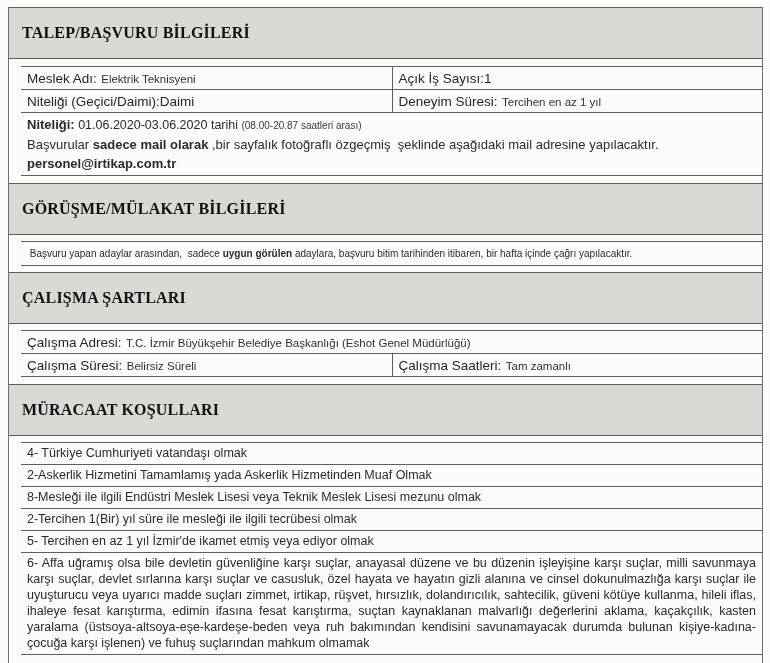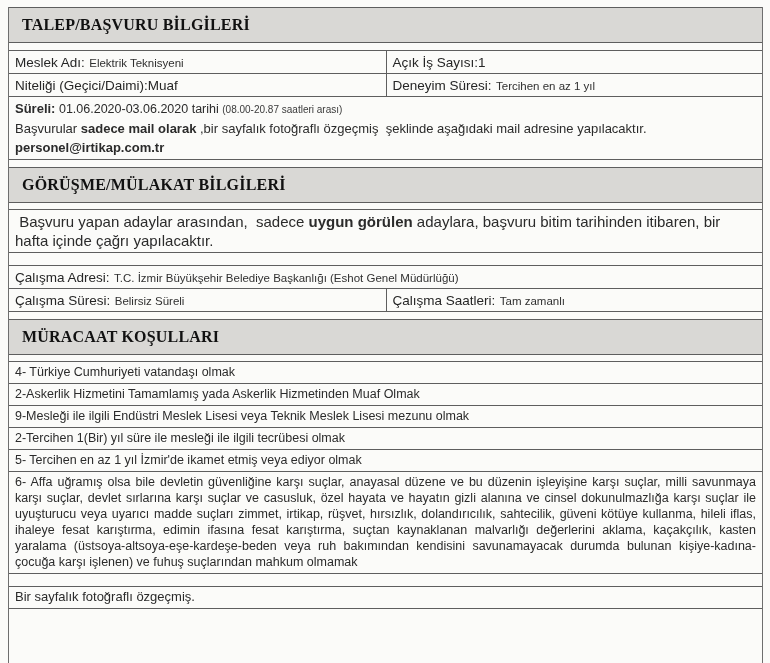--- a/index.html
+++ b/index.html
@@ -19,35 +19,35 @@
   .doc{
     margin:7px 7px 0 8px;
     border-left:1.5px solid var(--line-soft);
     border-right:1.5px solid var(--line-soft);
     min-height:660px;
   }
   .band{
     background:var(--band);
     border-top:1.5px solid var(--line);
     border-bottom:1.5px solid var(--line);
-    height:36px;display:flex;align-items:center;
+    height:52px;display:flex;align-items:center;
     padding-left:13px;box-sizing:border-box;
     font-family:"Liberation Serif","DejaVu Serif",serif;
     font-weight:bold;font-size:16px;letter-spacing:.2px;color:#111;
   }
   .gap{height:7px;}
   .gap-sm{height:6px;}
-  .tbl{border-top:1px solid var(--line);}
+  .tbl{border-top:1px solid var(--line);margin-left:12px;}
   .trow{display:flex;border-bottom:1px solid var(--line);}
   .cell{flex:1 1 50%;padding:2px 6px;box-sizing:border-box;min-height:21px;display:block;}
   .cell.right{border-left:1px solid var(--line);}
   .cell.full{flex-basis:100%;}
   .lbl{font-size:13.5px;color:#262626;}
   .val{font-size:11.5px;color:#303030;}
-  .para{font-size:15px;line-height:19px;white-space:pre-wrap;}
+  .para{font-size:10px;line-height:19px;white-space:pre-wrap;}
   .b{font-weight:bold;}
   .small{font-size:10px;color:#3a3a3a;}
   .bas-line{font-size:13px;line-height:19px;white-space:pre-wrap;}
   .bas-line .dates{font-size:12.5px;}
   .items .trow .cell{font-size:12.5px;line-height:16px;padding:2px 6px 3px 6px;}
   .long{ text-align:justify;line-height:18px;font-size:12.4px;white-space:normal;}
 </style>
 </head>
 <body>
 
@@ -56,44 +56,47 @@
   <div class="band">
     <span>TALEP/BAŞVURU BİLGİLERİ</span>
   </div>
   <div class="gap"></div>
   <div class="tbl">
     <div class="trow">
       <div class="cell"><span class="lbl">Meslek Adı:</span> <span class="val">Elektrik Teknisyeni</span></div>
       <div class="cell right"><span class="lbl">Açık İş Sayısı:</span><span class="lbl">1</span></div>
     </div>
     <div class="trow">
-      <div class="cell"><span class="lbl">Niteliği (Geçici/Daimi):</span><span class="lbl">Muaf</span></div>
+      <div class="cell"><span class="lbl">Niteliği (Geçici/Daimi):</span><span class="lbl">Daimi</span></div>
       <div class="cell right"><span class="lbl">Deneyim Süresi:</span> <span class="val">Tercihen en az 1 yıl</span></div>
     </div>
     <div class="trow">
       <div class="cell full">
-        <div class="bas-line"><span class="b">Süreli:</span><span class="dates"> 01.06.2020-03.06.2020 tarihi </span><span class="small">(08.00-20.87 saatleri arası)</span></div>
+        <div class="bas-line"><span class="b">Niteliği:</span><span class="dates"> 01.06.2020-03.06.2020 tarihi </span><span class="small">(08.00-20.87 saatleri arası)</span></div>
         <div class="bas-line"><span>Başvurular </span><span class="b">sadece mail olarak</span><span> ,bir sayfalık fotoğraflı özgeçmiş  şeklinde aşağıdaki mail adresine yapılacaktır.</span></div>
         <div class="bas-line b">personel@irtikap.com.tr</div>
       </div>
     </div>
   </div>
 
   <div class="gap"></div>
   <div class="band">
     <span>GÖRÜŞME/MÜLAKAT BİLGİLERİ</span>
   </div>
   <div class="gap-sm"></div>
   <div class="tbl">
     <div class="trow">
       <div class="cell full para"><span> Başvuru yapan adaylar arasından,  sadece </span><span class="b">uygun görülen</span><span> adaylara, başvuru bitim tarihinden itibaren, bir hafta içinde çağrı yapılacaktır.</span></div>
     </div>
   </div>
 
   <div class="gap-sm"></div>
+  <div class="band">
+    <span>ÇALIŞMA ŞARTLARI</span>
+  </div>
   <div class="gap-sm"></div>
   <div class="tbl">
     <div class="trow">
       <div class="cell full"><span class="lbl">Çalışma Adresi:</span> <span class="val">T.C. İzmir Büyükşehir Belediye Başkanlığı (Eshot Genel Müdürlüğü)</span></div>
     </div>
     <div class="trow">
       <div class="cell"><span class="lbl">Çalışma Süresi:</span> <span class="val">Belirsiz Süreli</span></div>
       <div class="cell right"><span class="lbl">Çalışma Saatleri:</span> <span class="val">Tam zamanlı</span></div>
     </div>
   </div>
@@ -104,21 +107,21 @@
   </div>
   <div class="gap-sm"></div>
   <div class="tbl items">
     <div class="trow">
         <div class="cell full">4- Türkiye Cumhuriyeti vatandaşı olmak</div>
       </div>
     <div class="trow">
         <div class="cell full">2-Askerlik Hizmetini Tamamlamış yada Askerlik Hizmetinden Muaf Olmak</div>
       </div>
     <div class="trow">
-        <div class="cell full">9-Mesleği ile ilgili Endüstri Meslek Lisesi veya Teknik Meslek Lisesi mezunu olmak</div>
+        <div class="cell full">8-Mesleği ile ilgili Endüstri Meslek Lisesi veya Teknik Meslek Lisesi mezunu olmak</div>
       </div>
     <div class="trow">
         <div class="cell full">2-Tercihen 1(Bir) yıl süre ile mesleği ile ilgili tecrübesi olmak</div>
       </div>
     <div class="trow">
         <div class="cell full">5- Tercihen en az 1 yıl İzmir'de ikamet etmiş veya ediyor olmak</div>
       </div>
     <div class="trow">
         <div class="cell full long">6- Affa uğramış olsa bile devletin güvenliğine karşı suçlar, anayasal düzene ve bu düzenin işleyişine karşı suçlar, milli savunmaya karşı suçlar, devlet sırlarına karşı suçlar ve casusluk, özel hayata ve hayatın gizli alanına ve cinsel dokunulmazlığa karşı suçlar ile uyuşturucu veya uyarıcı madde suçları zimmet, irtikap, rüşvet, hırsızlık, dolandırıcılık, sahtecilik, güveni kötüye kullanma, hileli iflas, ihaleye fesat karıştırma, edimin ifasına fesat karıştırma, suçtan kaynaklanan malvarlığı değerlerini aklama, kaçakçılık, kasten yaralama (üstsoya-altsoya-eşe-kardeşe-beden veya ruh bakımından kendisini savunamayacak durumda bulunan kişiye-kadına-çocuğa karşı işlenen) ve fuhuş suçlarından mahkum olmamak</div>
       </div>

